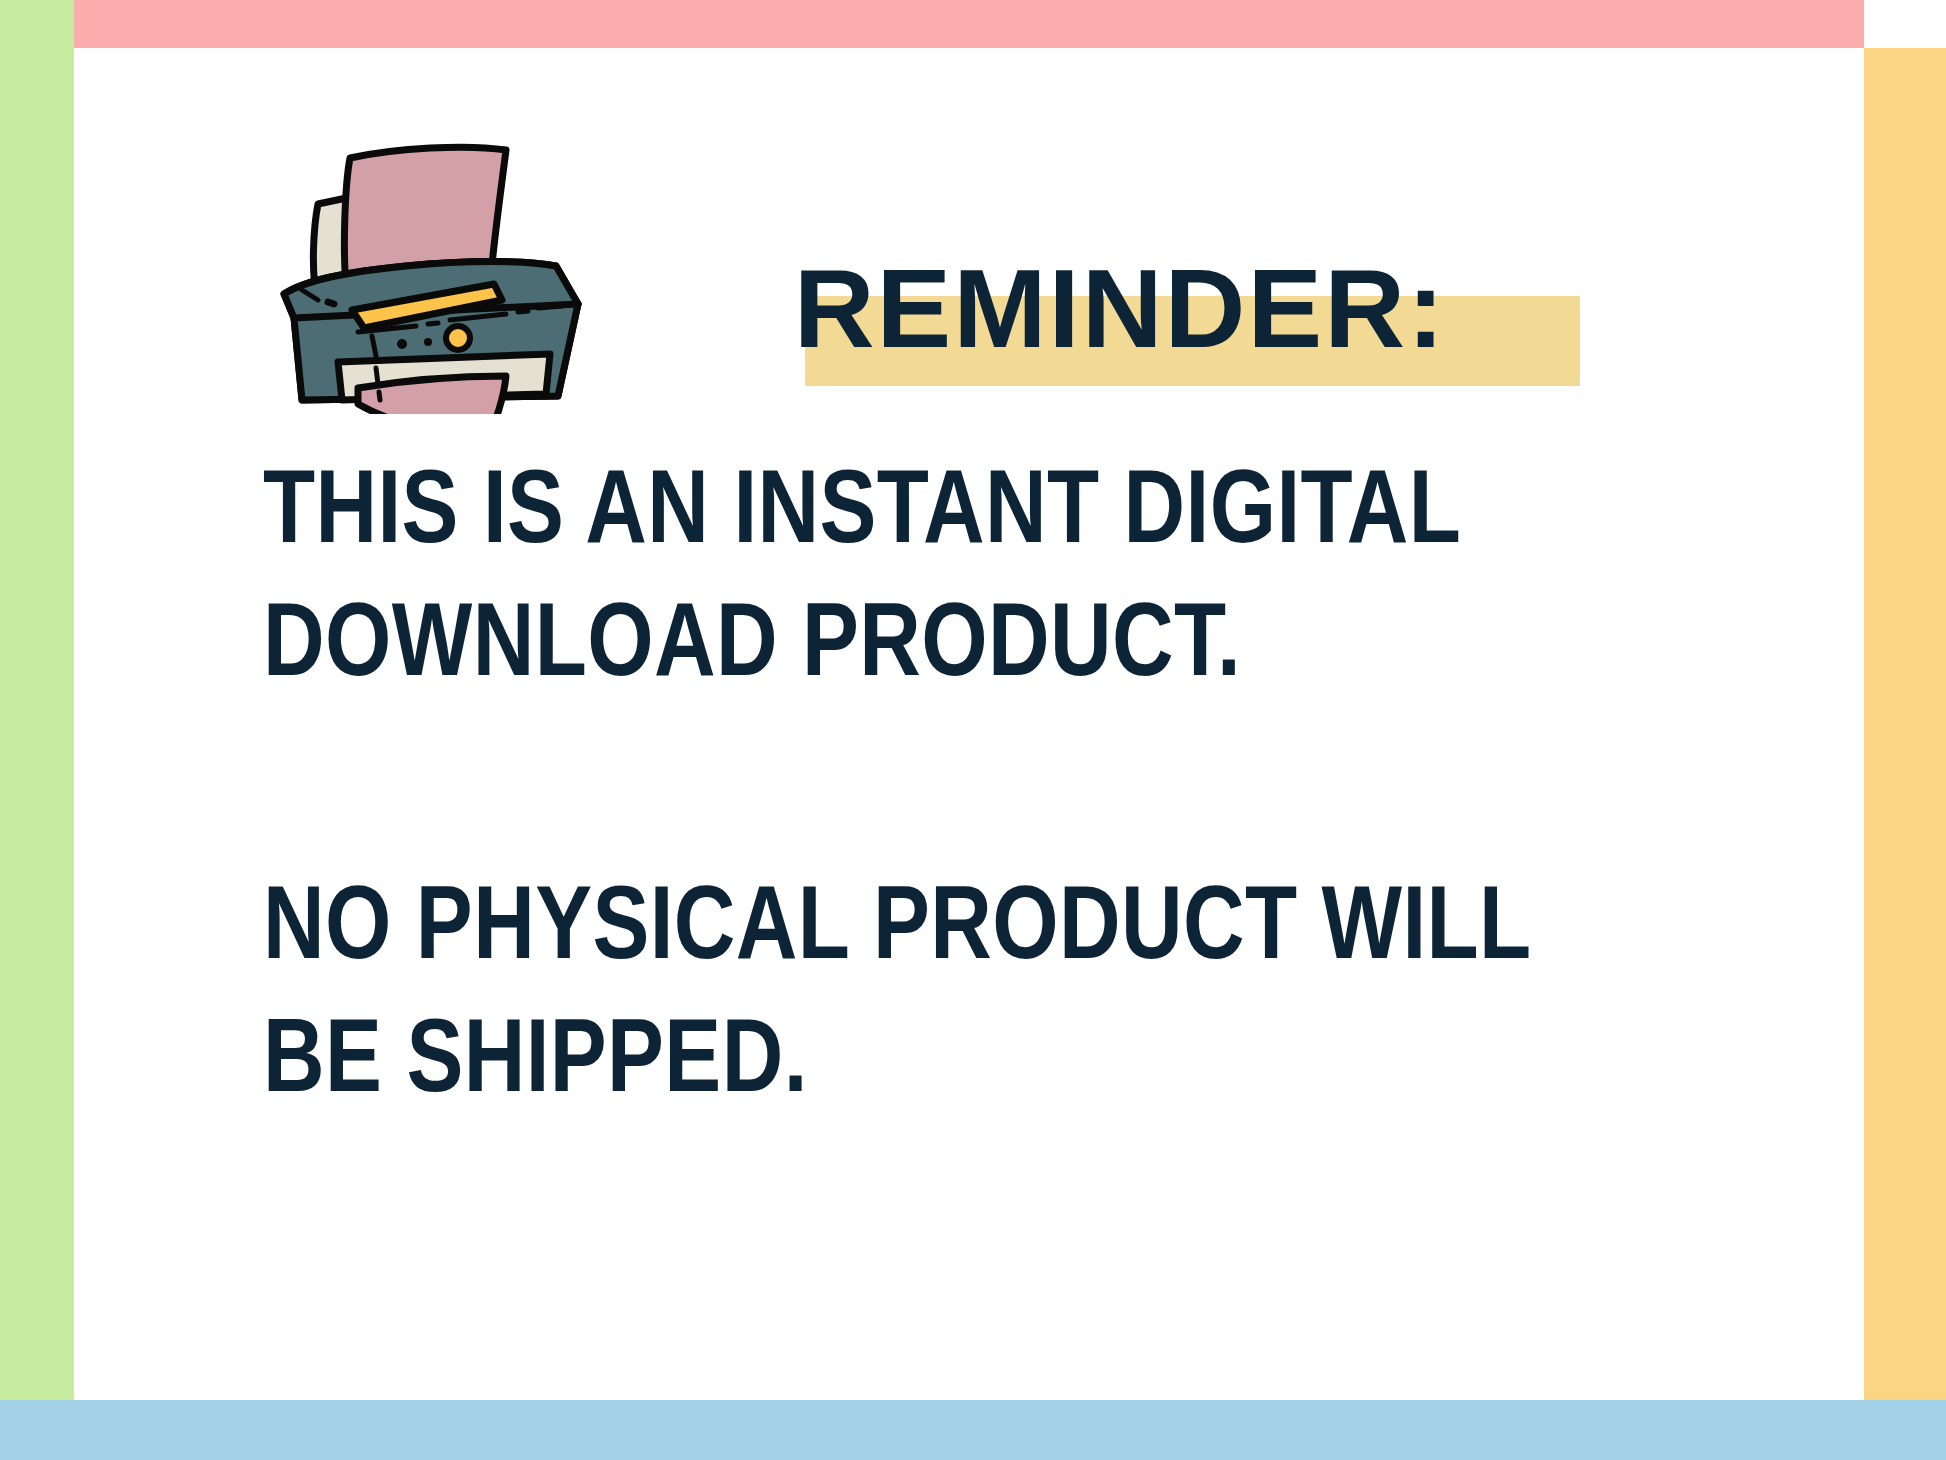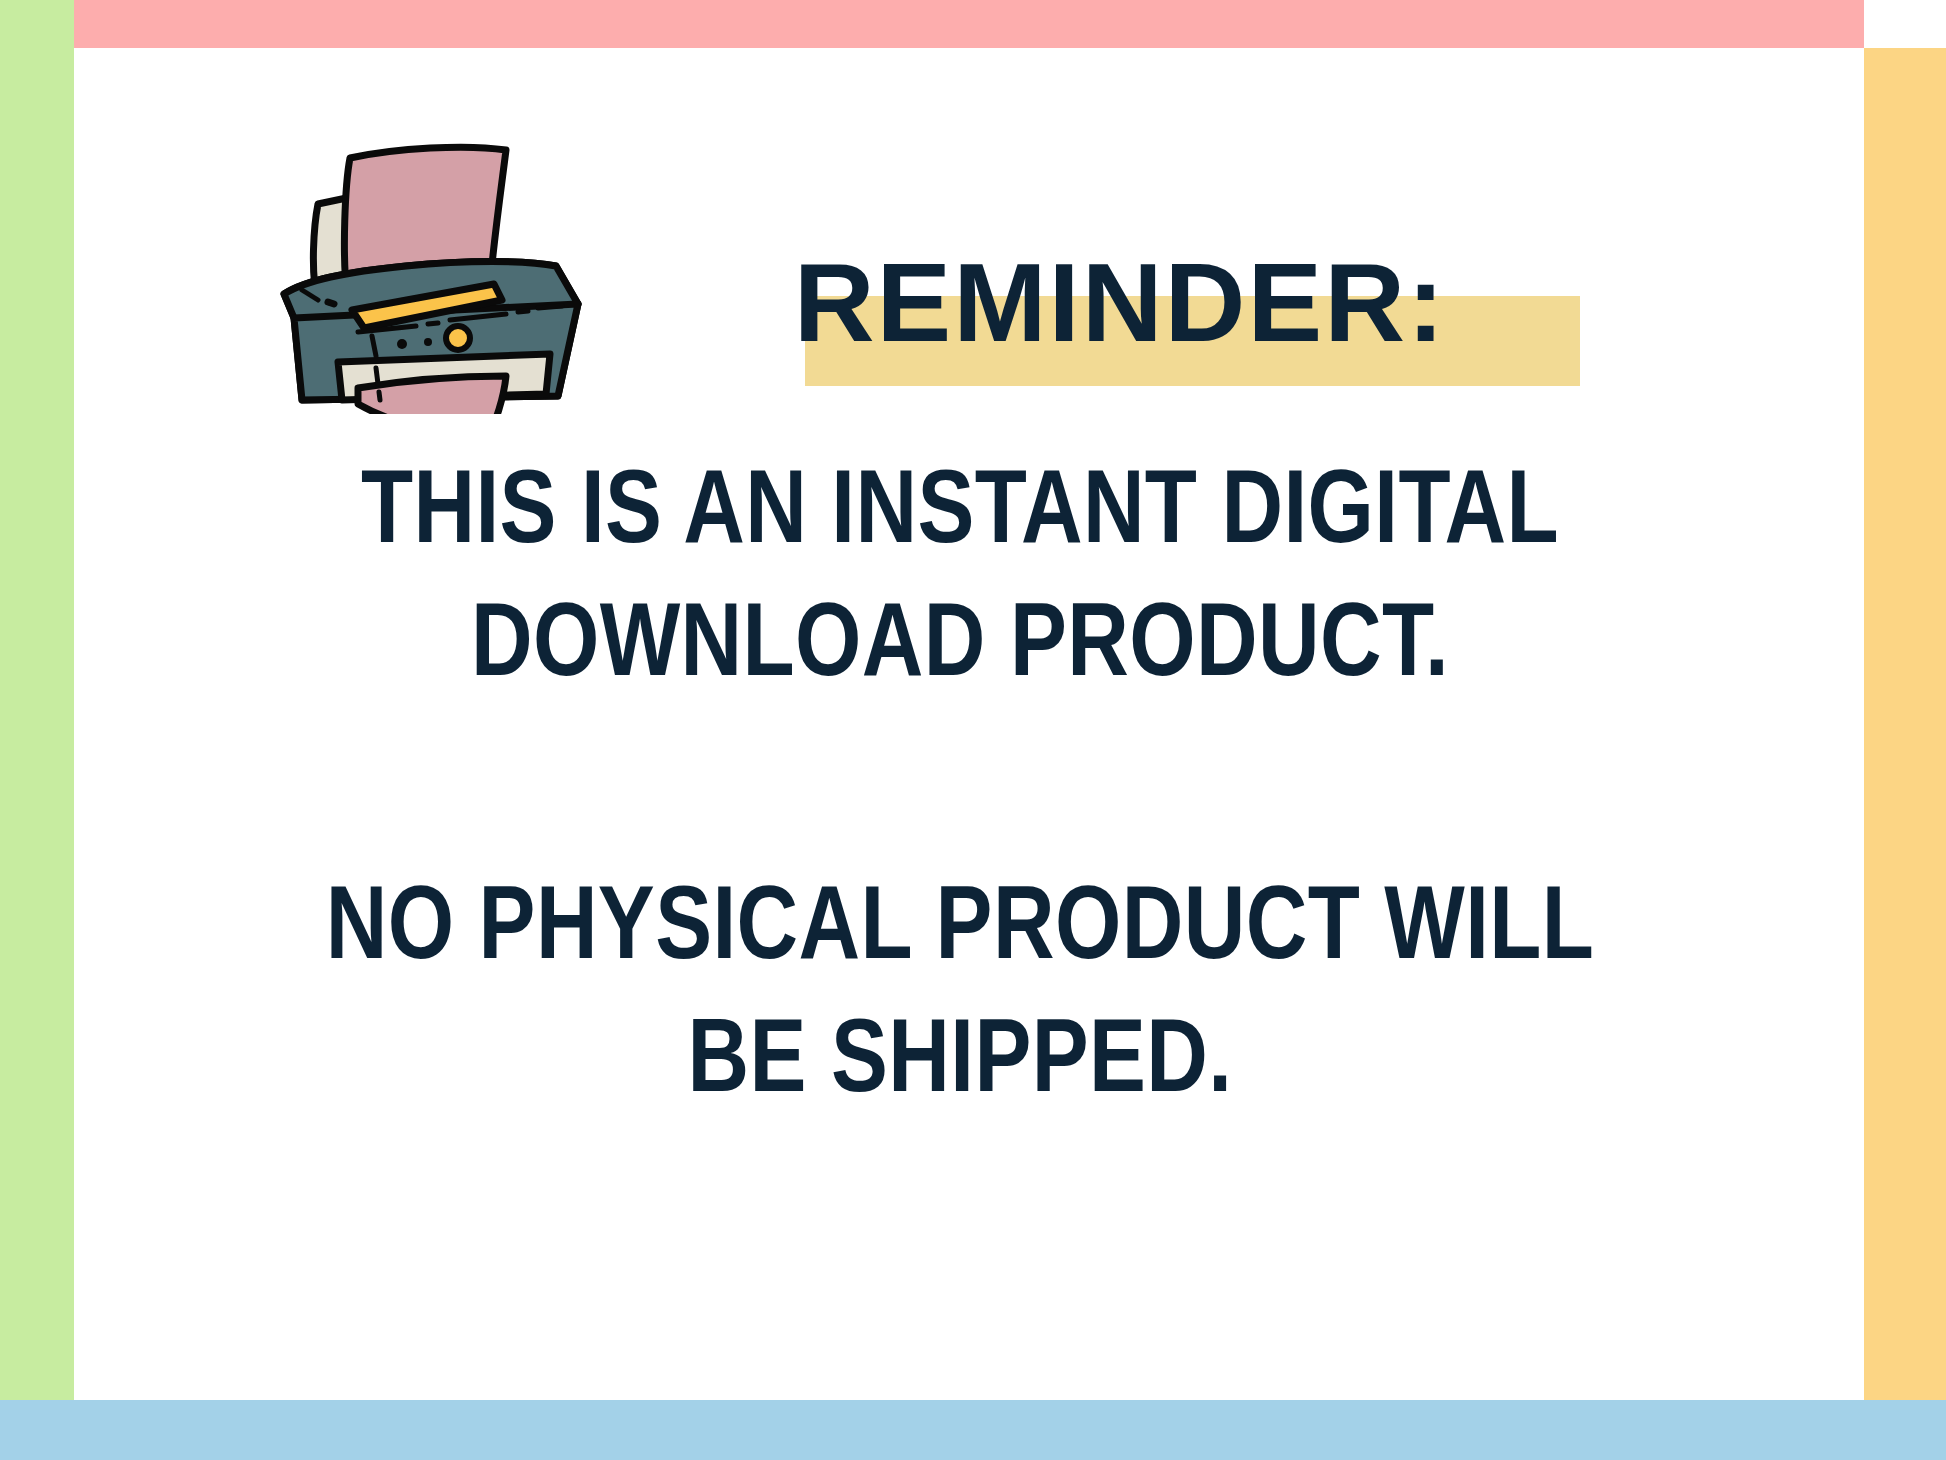--- a/index.html
+++ b/index.html
@@ -77,39 +77,38 @@
     position: absolute;
     left: 165px;
     top: 78px;
     width: 775px;
     height: 90px;
     background: #F2DA94;
   }
   .headline-text {
     position: absolute;
     left: 0;
-    top: 10px;
+    top: 16px;
     width: 960px;
     text-align: center;
     font-family: "Liberation Sans", sans-serif;
     font-weight: bold;
     font-size: 112px;
     line-height: 150px;
     letter-spacing: 2px;
     color: #0D2336;
     white-space: nowrap;
   }
 
   
   .body-copy {
     position: absolute;
     left: 110px;
     top: 440px;
     width: 1700px;
-    text-align: center;
     color: #0D2336;
   }
   .copy-line {
     font-family: "Liberation Sans Narrow", "Liberation Sans", sans-serif;
     font-weight: bold;
     font-size: 104px;
     line-height: 133px;
     letter-spacing: 0.5px;
     transform: scaleX(0.82);
     transform-origin: center center;

